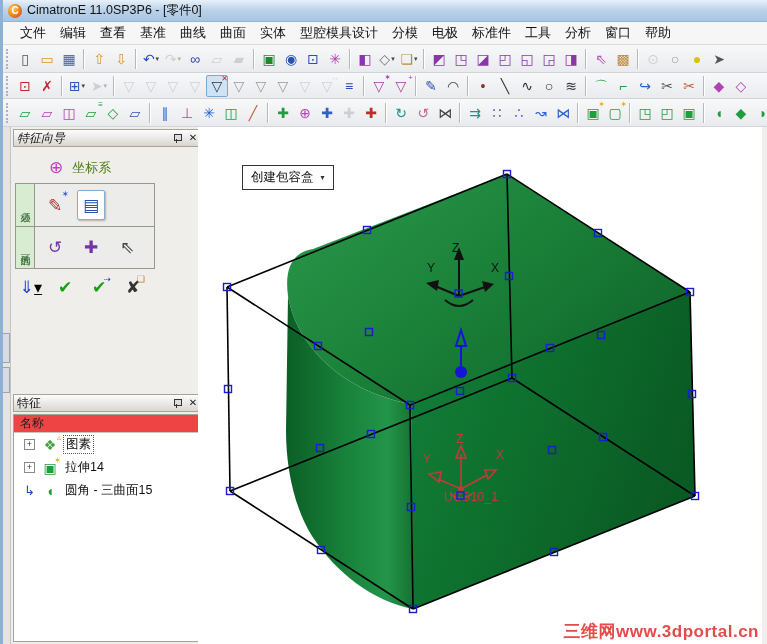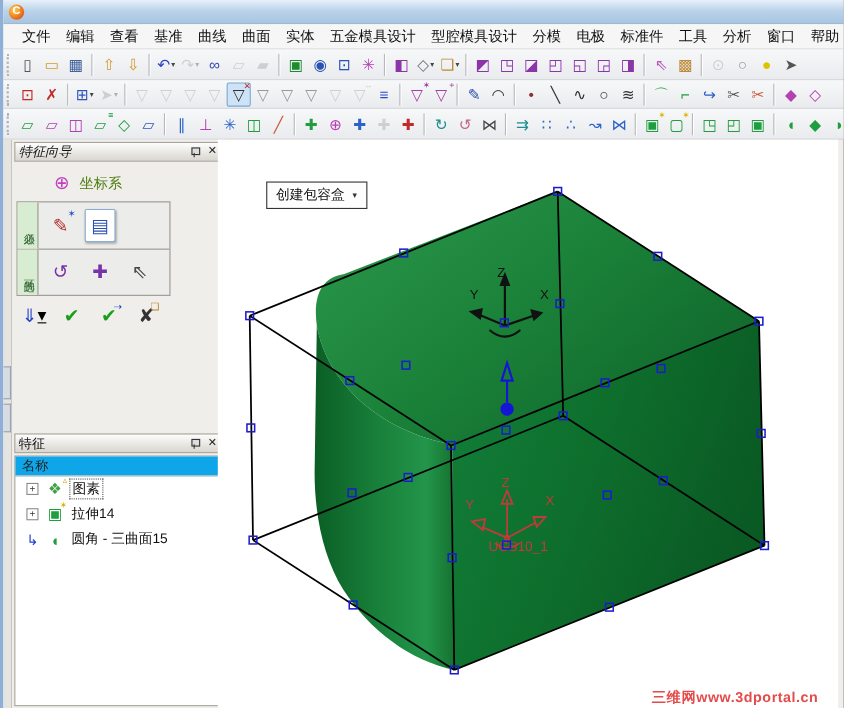--- a/index.html
+++ b/index.html
@@ -58,57 +58,57 @@
   .wicon{width:28px;height:30px;display:flex;align-items:center;justify-content:center;position:relative;border-radius:2px;}
   .wicon b{font-weight:normal;font-size:17px;line-height:1;}
   .wicon i{position:absolute;right:0;top:-1px;font-size:9px;font-style:normal;}
   .wicon.sel{background:#fff;border:1px solid #86aed4;box-shadow:1px 1px 2px rgba(0,0,0,.25);}
   #wiz-actions{position:absolute;left:8px;top:148px;width:170px;display:flex;align-items:center;gap:10px;}
   #wiz-actions .wicon{width:24px;height:24px;}
   
   #feat-hdr{top:267px;}
   #feat-list{position:absolute;left:2px;top:287px;right:2px;bottom:2px;background:#fff;border:1px solid #a7a39b;}
   #feat-col{height:18px;border-bottom:1px solid #c9c6c0;display:flex;align-items:center;
-    font-size:12px;color:#222;padding-left:6px;background:#0ea5e9;}
+    font-size:12px;color:#222;padding-left:6px;background:#ef4444;}
   .tree-row{display:flex;align-items:center;height:23px;padding-left:10px;font-size:12.5px;color:#111;}
   .exp{width:11px;height:11px;border:1px solid #8a8a8a;background:#fff;font-size:9px;line-height:9px;
     text-align:center;color:#333;margin-right:6px;flex:0 0 auto;}
   .tree-arrow{color:#2244cc;font-size:13px;width:11px;margin-right:6px;text-align:center;flex:0 0 auto;}
   .tree-icon{position:relative;width:18px;margin-right:4px;text-align:center;font-size:14px;flex:0 0 auto;}
   .tree-icon i{position:absolute;right:-2px;top:-4px;font-size:8px;font-style:normal;}
   .tree-label{padding:0 2px;white-space:nowrap;}
   .tree-label.focus{border:1px dotted #555;}
   
   #viewport{position:absolute;left:195px;top:0;width:564px;height:517px;background:#fff;overflow:hidden;}
   #scene{position:absolute;left:0;top:0;width:564px;height:517px;}
   #createbox-btn{position:absolute;left:44px;top:38px;height:25px;background:#fdfdfd;border:1px solid #333;
     display:flex;align-items:center;gap:7px;padding:0 8px;font-size:12.5px;color:#111;cursor:default;}
   #createbox-btn .dd{font-size:8px;color:#333;}
-  #watermark{position:absolute;right:18px;bottom:1px;font-size:13px;font-weight:bold;
+  #watermark{position:absolute;right:3px;bottom:1px;font-size:17px;font-weight:bold;
     letter-spacing:.5px;text-shadow:0 0 1px #fff;}
   text{font-family:"Liberation Sans","DejaVu Sans",sans-serif;}
 </style>
 </head>
 <body>
 
 <div id="app">
 
   <div id="titlebar">
     <span id="app-logo">C</span>
+    <span id="title-text">CimatronE 11.0SP3P6 - [零件0]</span>
   </div>
 
   <div id="menubar">
       <span class="menu-item">文件</span>
       <span class="menu-item">编辑</span>
       <span class="menu-item">查看</span>
       <span class="menu-item">基准</span>
       <span class="menu-item">曲线</span>
       <span class="menu-item">曲面</span>
       <span class="menu-item">实体</span>
-      <span class="menu-item">五金模具设计</span>
       <span class="menu-item">型腔模具设计</span>
       <span class="menu-item">分模</span>
       <span class="menu-item">电极</span>
       <span class="menu-item">标准件</span>
       <span class="menu-item">工具</span>
       <span class="menu-item">分析</span>
       <span class="menu-item">窗口</span>
       <span class="menu-item">帮助</span>
     </div>
 

